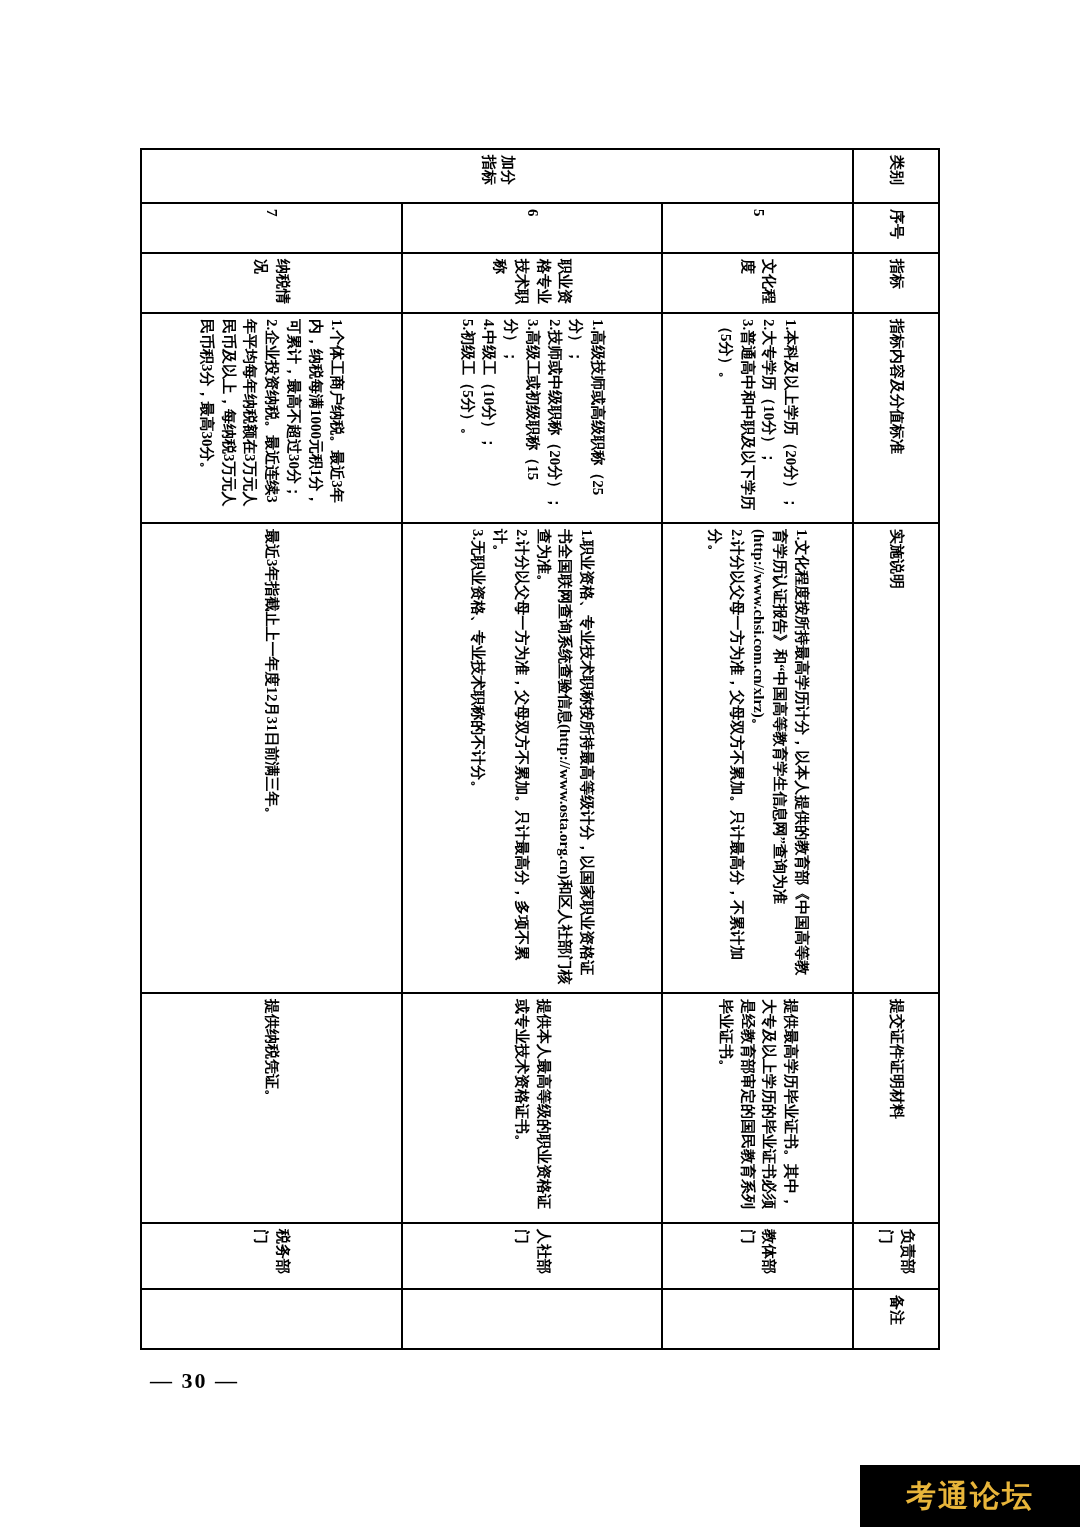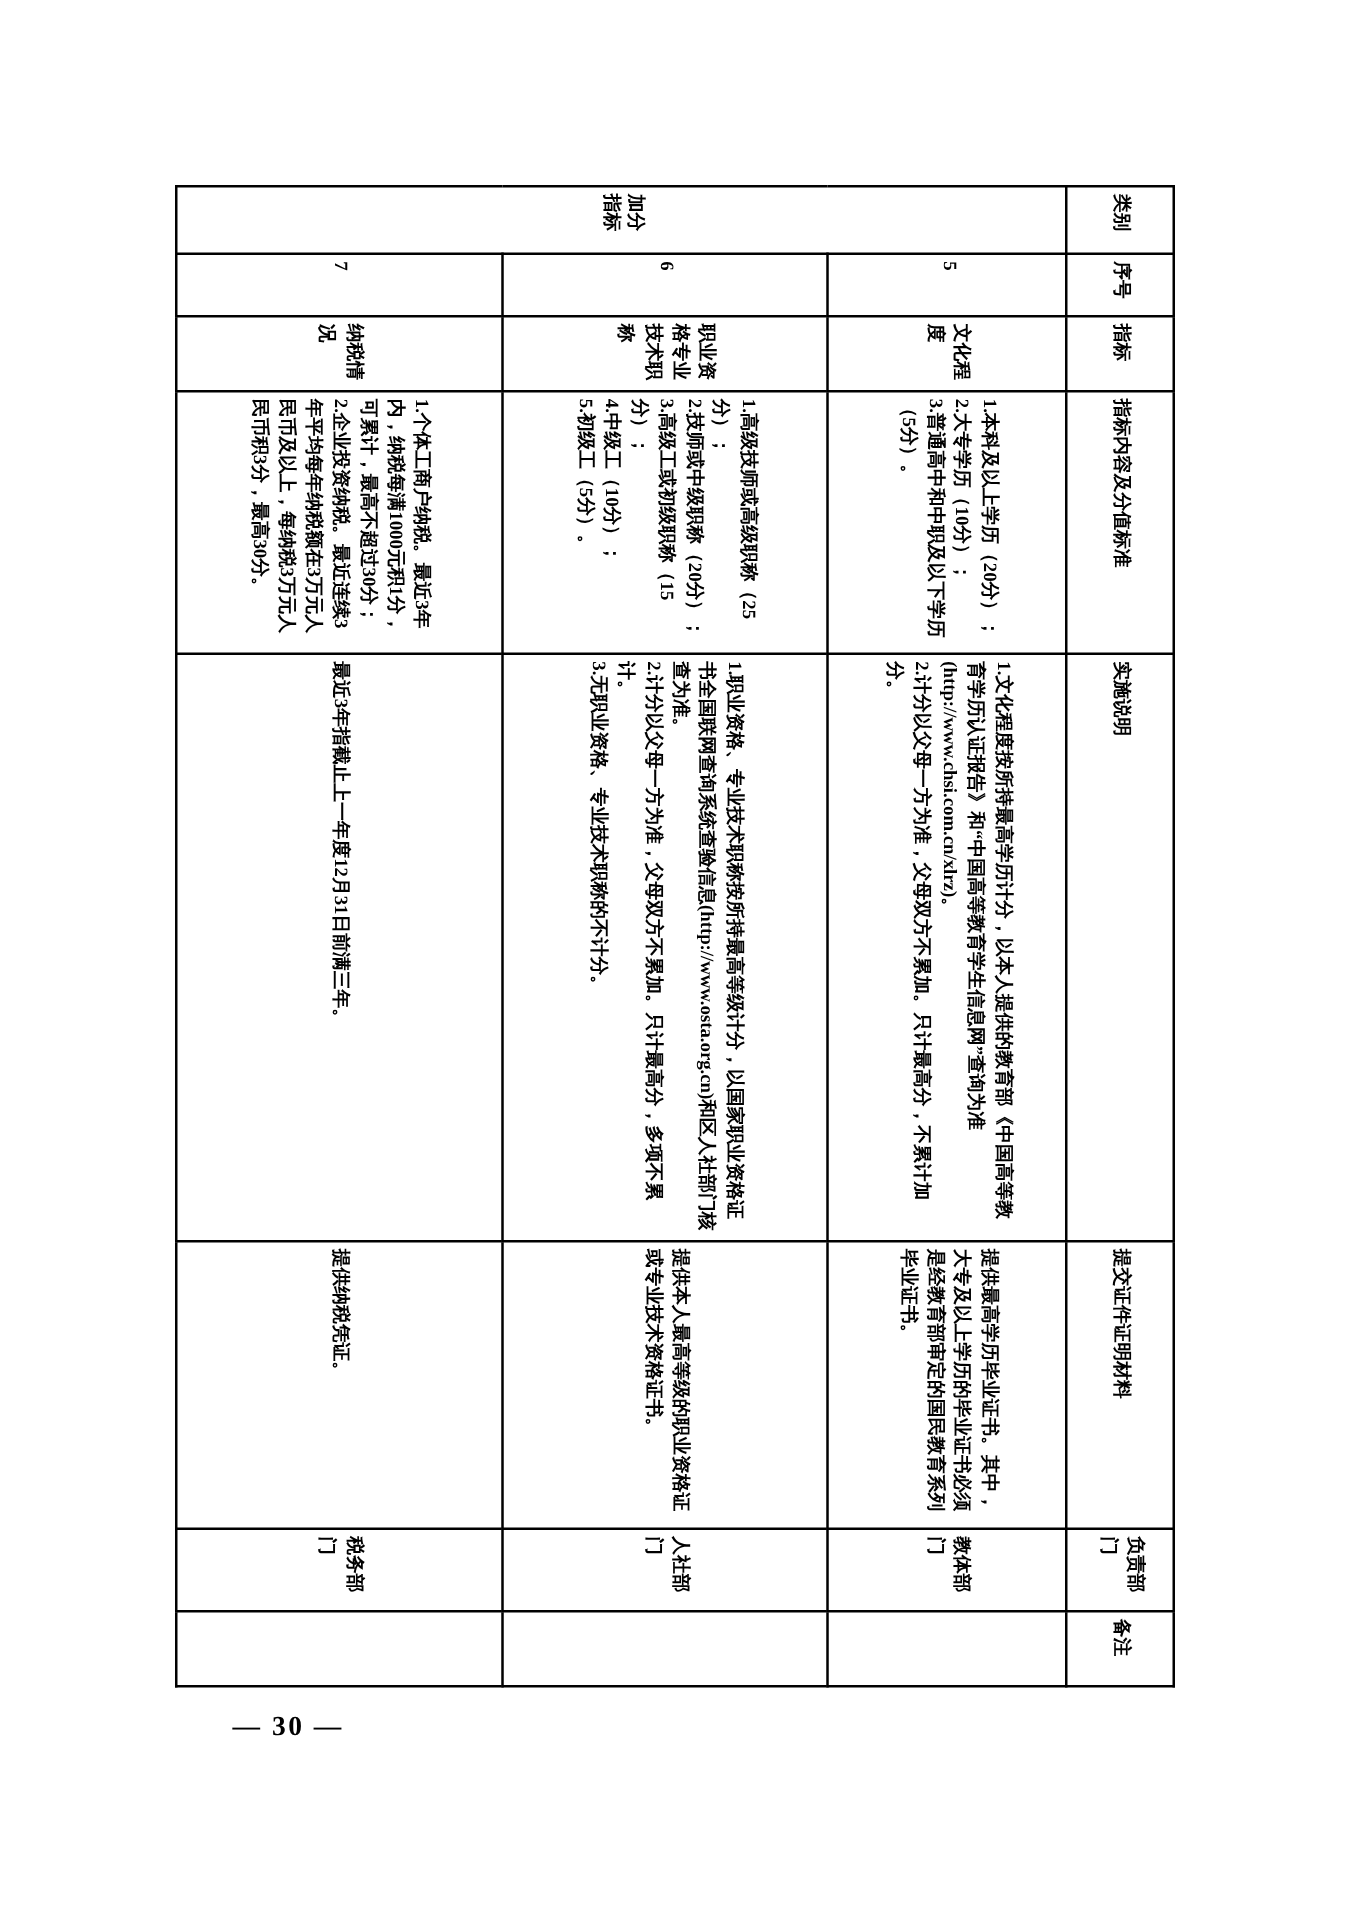--- a/index.html
+++ b/index.html
@@ -92,21 +92,20 @@
 
   
   .page-num {
     position: absolute;
     left: 150px;
     top: 1368px;
     font-size: 22px;
     font-weight: bold;
     letter-spacing: 2px;
     font-family: "Liberation Serif", serif;
-    margin-left: 36px;
   }
 
   
   .watermark {
     position: absolute;
     right: 0px;
     bottom: 0px;
     width: 220px;
     height: 62px;
     background: #000;
@@ -212,14 +211,17 @@
             <td class="dept-cell">税务部门</td>
             <td></td>
           </tr>
         </tbody>
       </table>
     </div>
   </div>
 
   <div class="page-num">— 30 —</div>
 
+  <div class="watermark">
+    <span>考通论坛</span>
+  </div>
 
 </div>
 
 </body></html>

